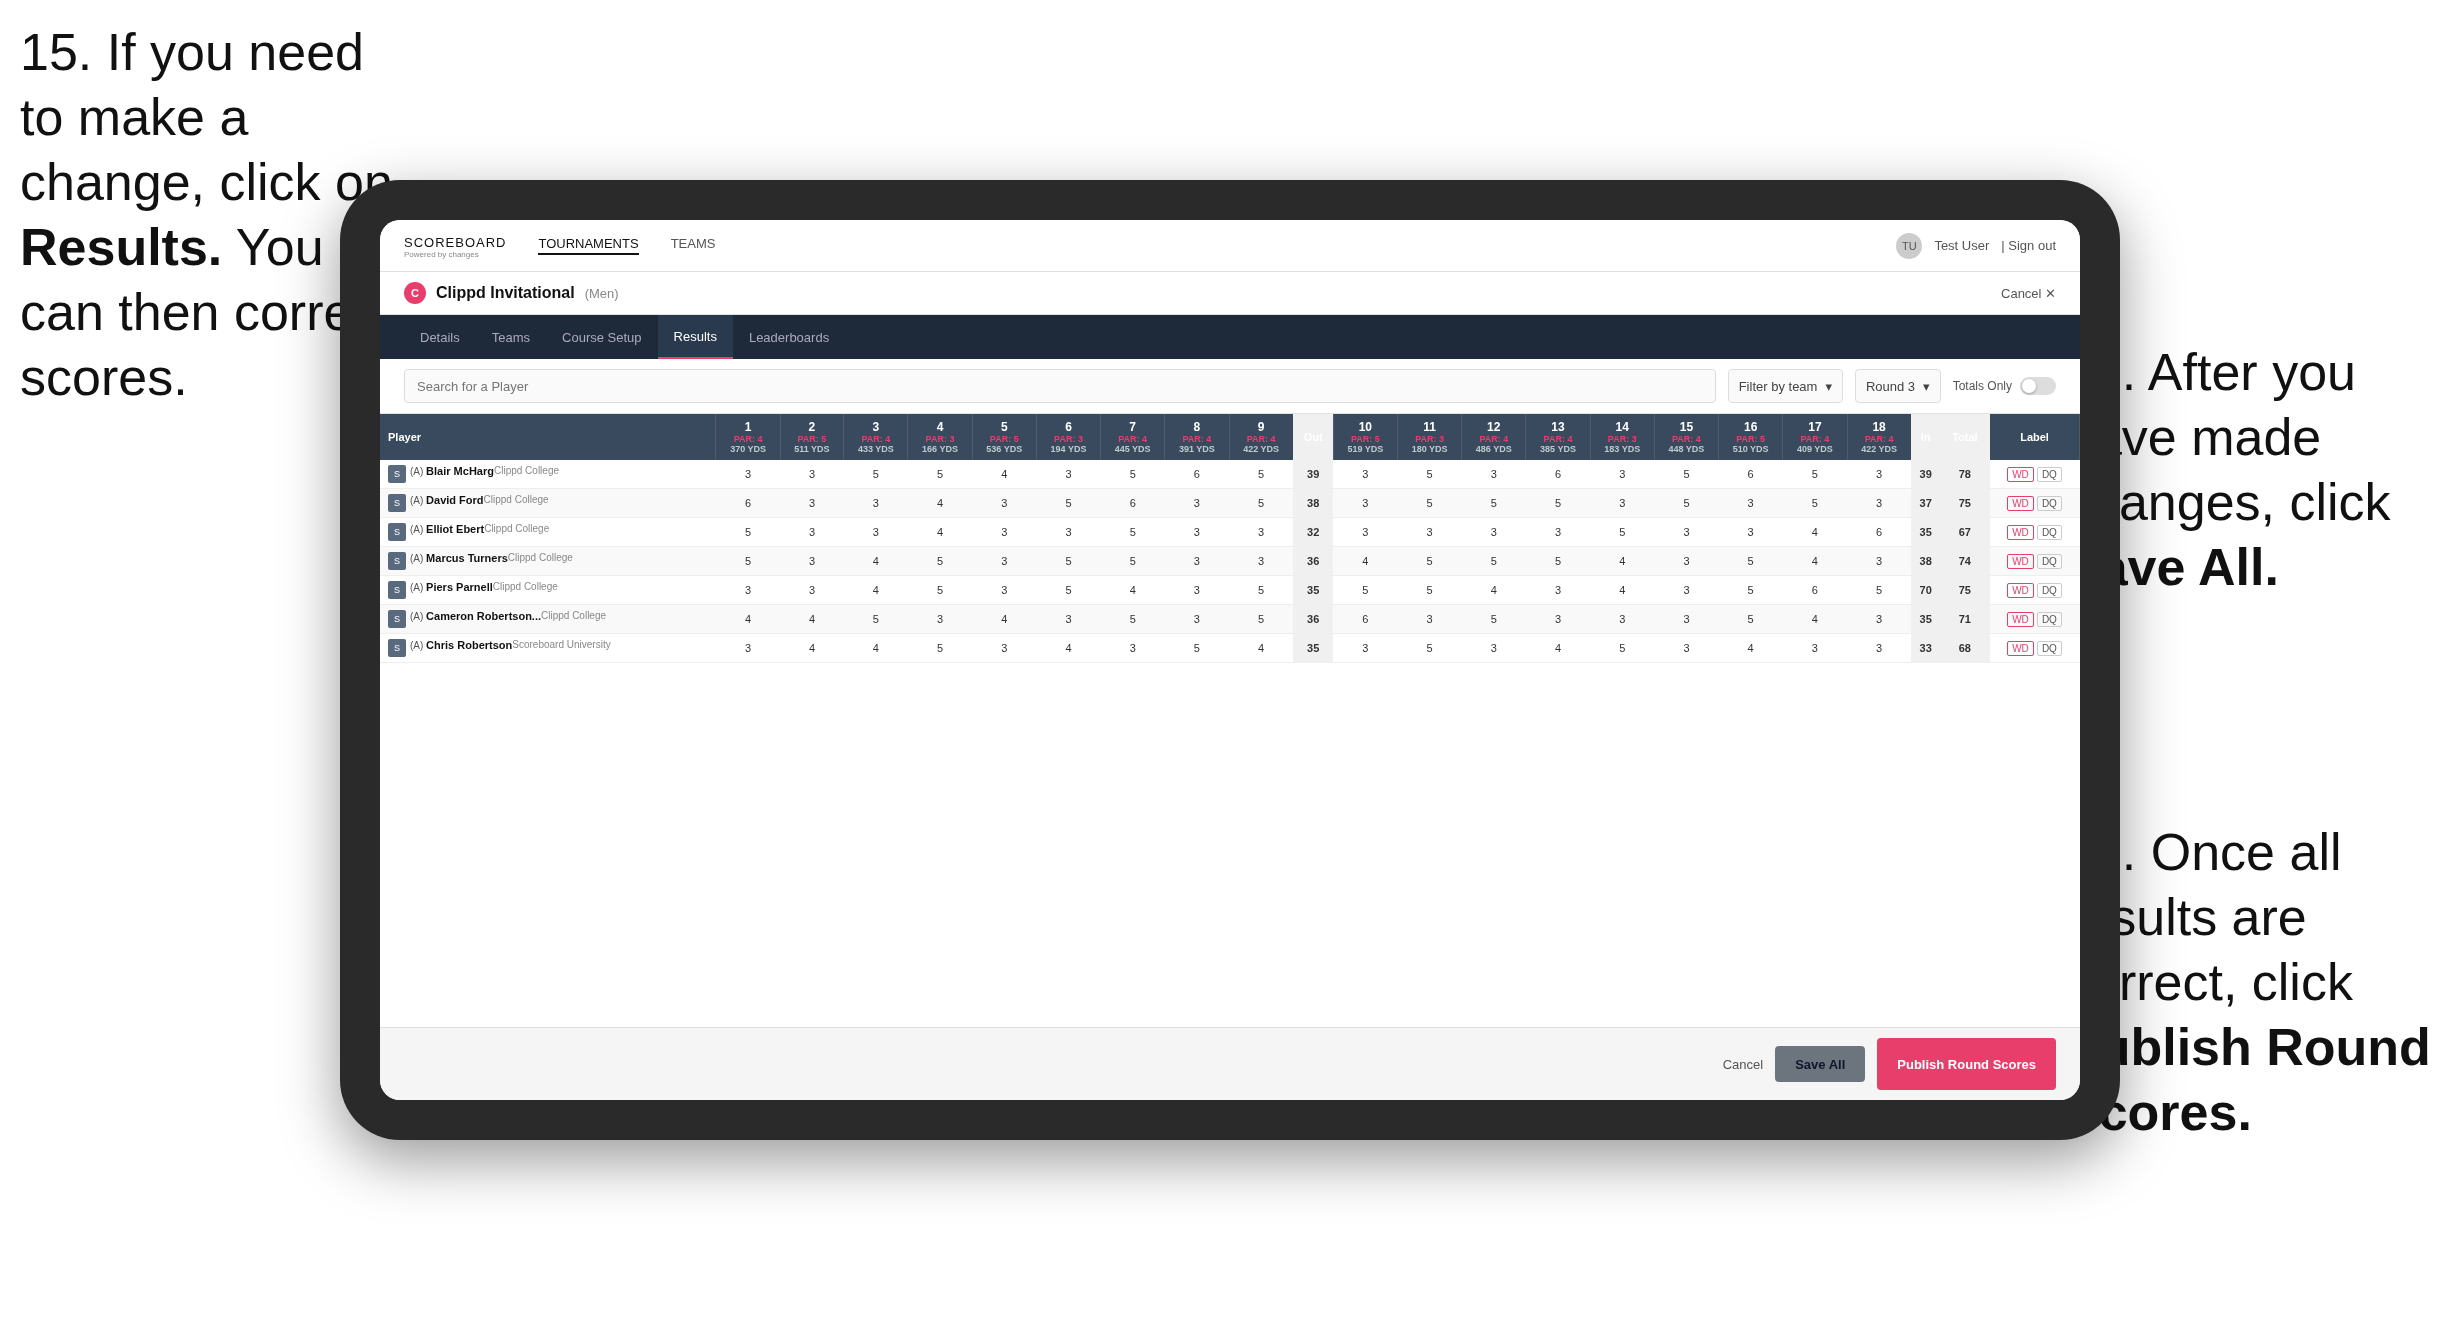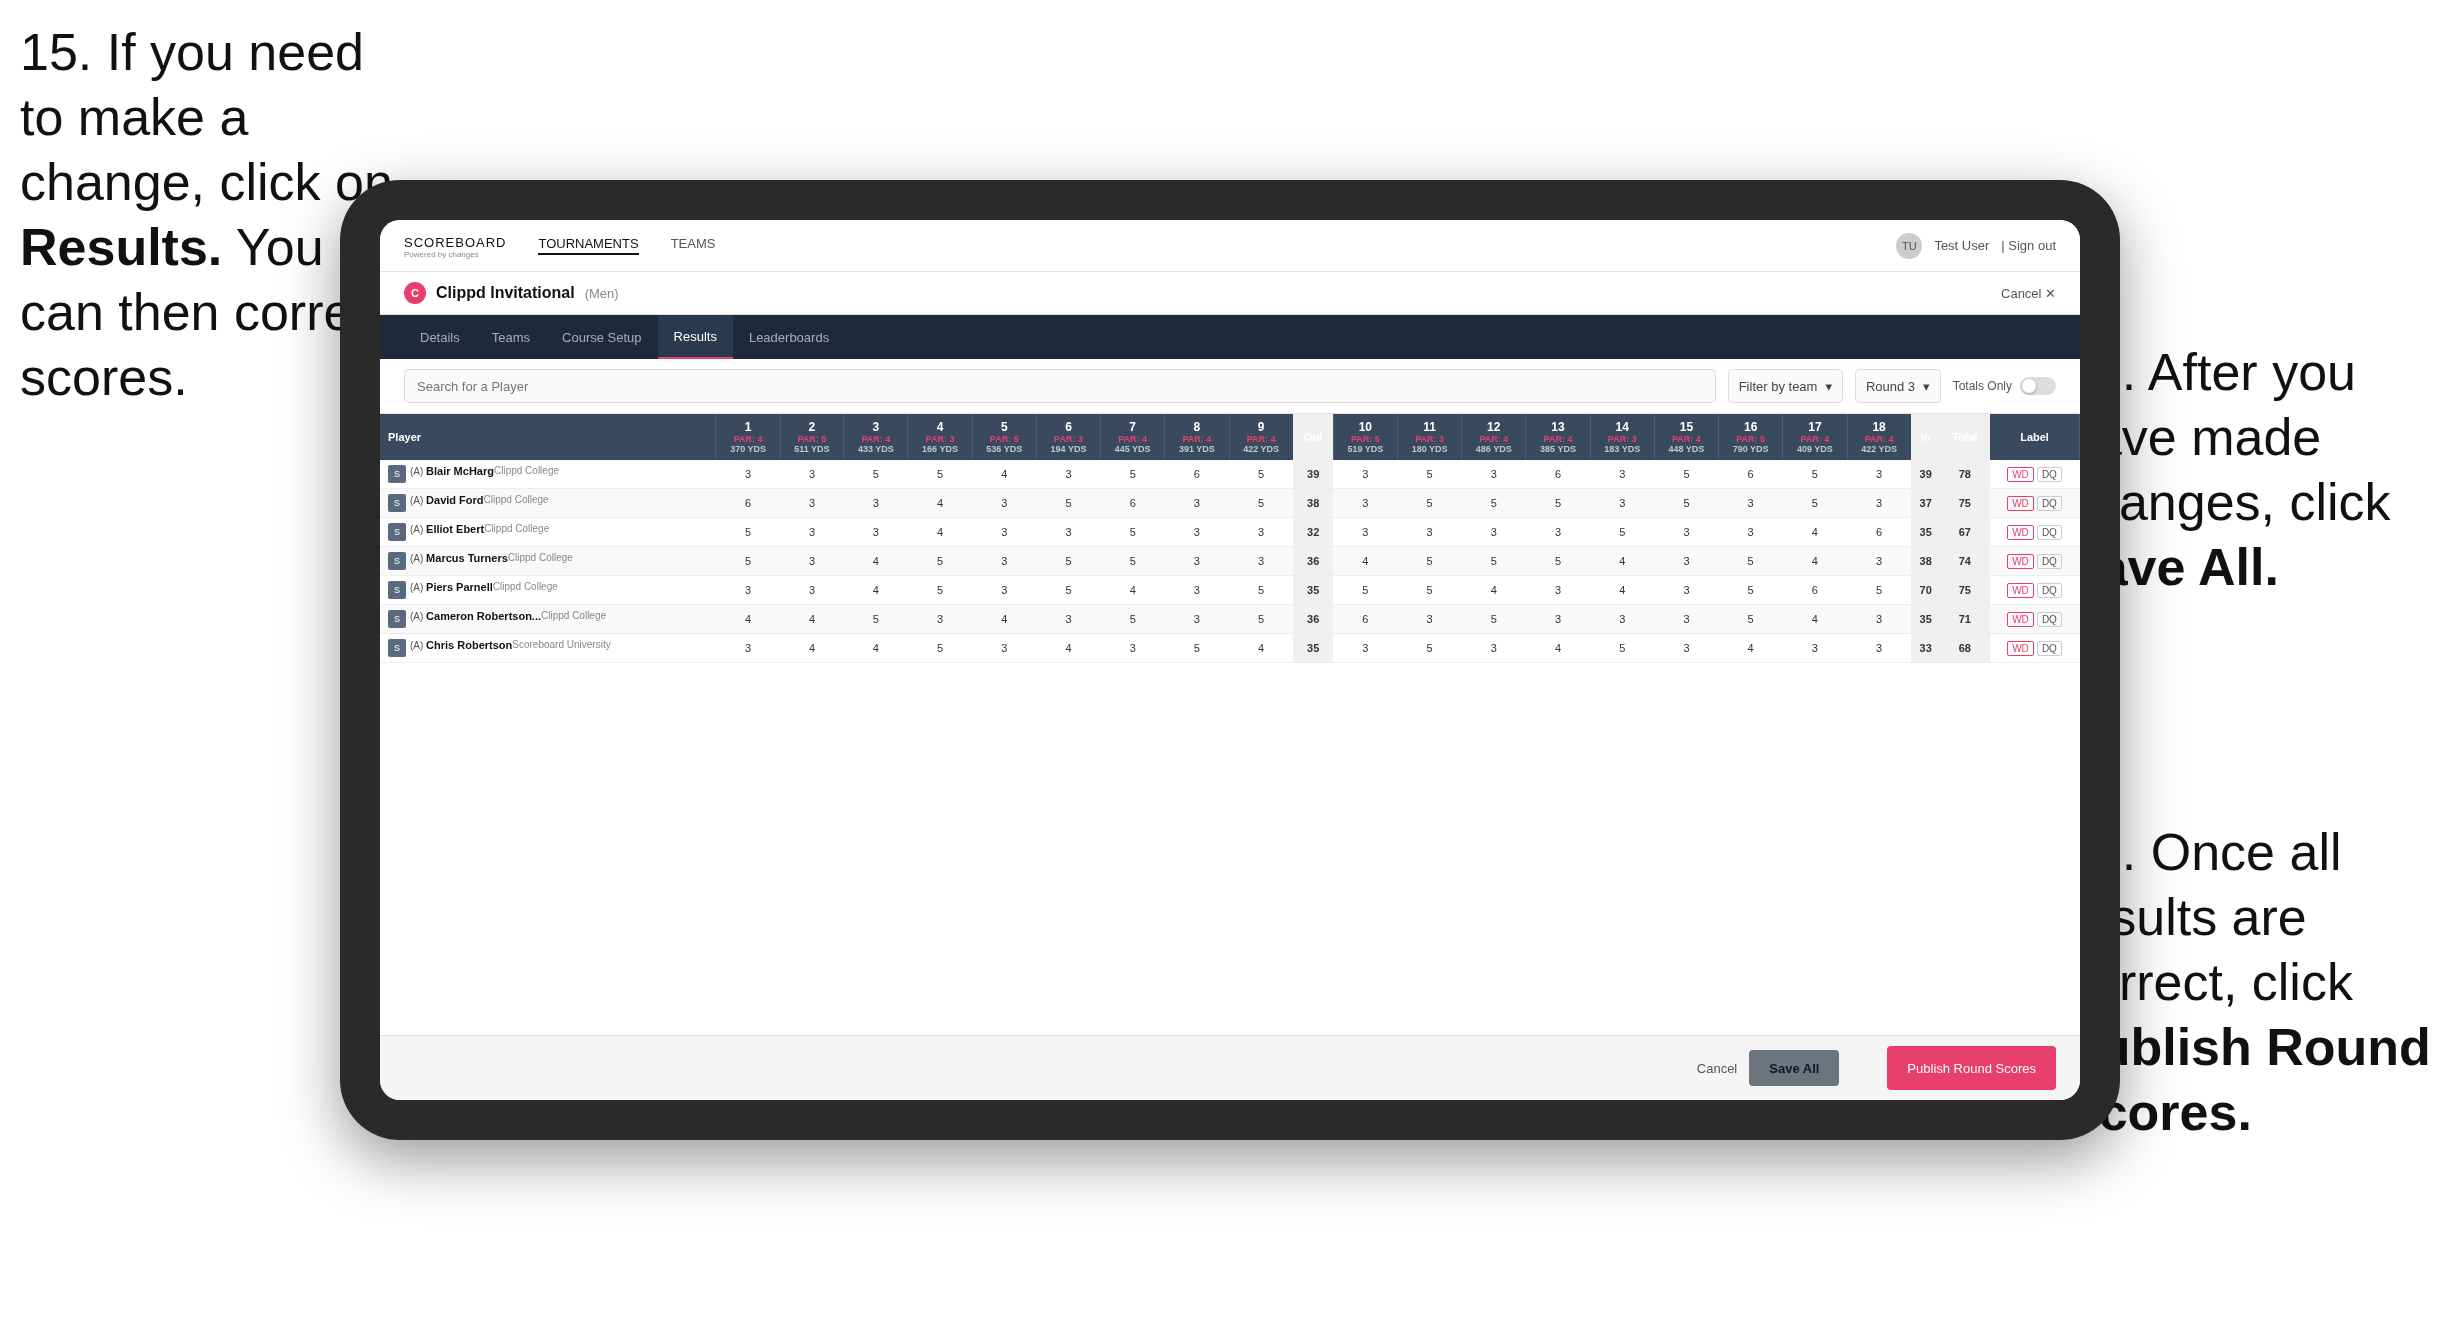--- a/index.html
+++ b/index.html
@@ -381,30 +381,29 @@
       padding: 0 20px;
       background: #6c757d;
       color: #0f172a;
       border: none;
       border-radius: 4px;
       font-size: 13px;
       font-weight: 600;
       cursor: pointer;
     }
     .publish-btn {
-      height: 44px;
+      height: 52px;
       padding: 0 20px;
       background: #e83e6c;
       color: #fff;
       border: none;
       border-radius: 4px;
       font-size: 13px;
-      font-weight: 400;
+      font-weight: 700;
       cursor: pointer;
-      margin-left: 36px;
     }
   </style>
 </head>
 <body>
 
 <div class="instruction-left">
   15. If you need to make a change, click on <strong>Results.</strong> You can then correct scores.
 </div>
 
 <div class="instruction-right-top">
@@ -560,21 +559,21 @@
                 <div class="col-yds">183 YDS</div>
               </th>
             <th>
                 <div class="col-num">15</div>
                 <div class="col-par">PAR: 4</div>
                 <div class="col-yds">448 YDS</div>
               </th>
             <th>
                 <div class="col-num">16</div>
                 <div class="col-par">PAR: 5</div>
-                <div class="col-yds">790 YDS</div>
+                <div class="col-yds">510 YDS</div>
               </th>
             <th>
                 <div class="col-num">17</div>
                 <div class="col-par">PAR: 4</div>
                 <div class="col-yds">409 YDS</div>
               </th>
             <th>
                 <div class="col-num">18</div>
                 <div class="col-par">PAR: 4</div>
                 <div class="col-yds">422 YDS</div>

